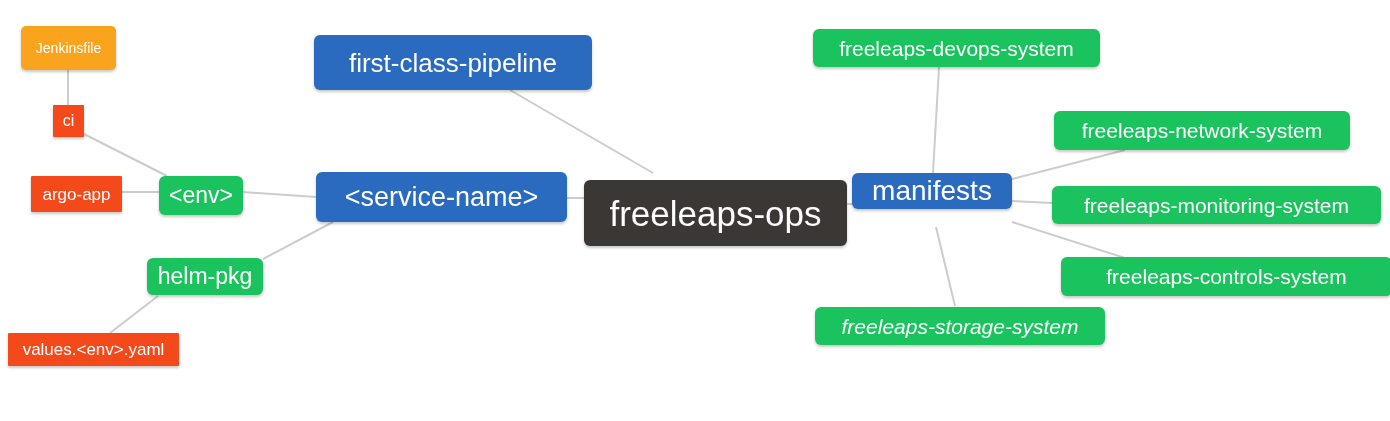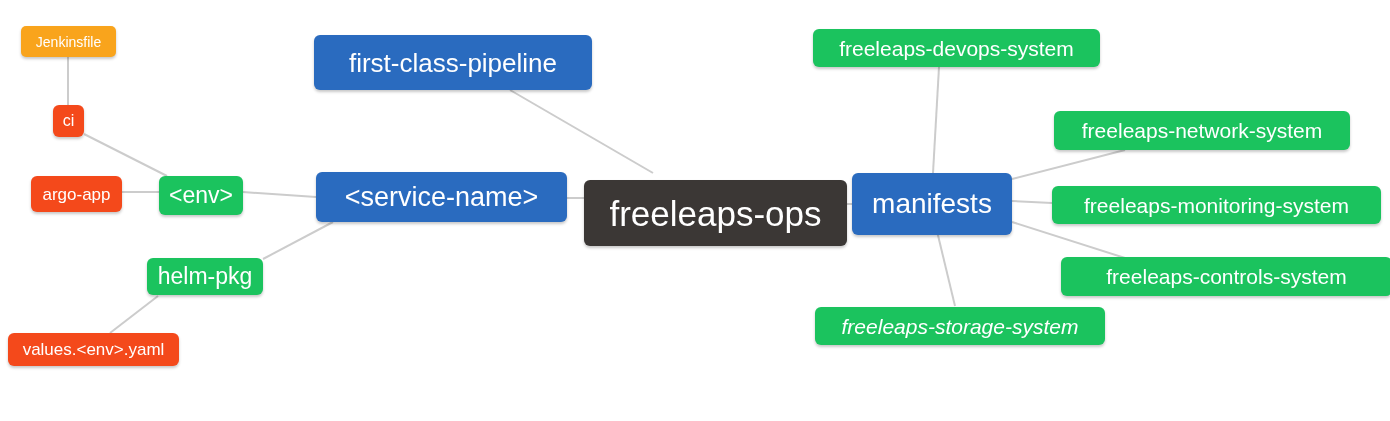--- a/index.html
+++ b/index.html
@@ -40,33 +40,33 @@
     color: var(--node-text);
     white-space: nowrap;
     border-radius: 6px;
     box-shadow: 0 2px 3px rgba(0,0,0,0.22);
     cursor: pointer;
     line-height: 1;
   }
   .node.dark   { background: var(--root-bg); }
   .node.blue   { background: var(--branch-bg); }
   .node.green  { background: var(--green-bg); }
-  .node.red    { background: var(--red-bg); border-radius: 6px; }
+  .node.red    { background: var(--red-bg); border-radius: 1px; }
   .node.orange { background: var(--orange-bg); border-radius: 5px; }
 
-  #n-jenkinsfile { left: 21px;   top: 26px;  width: 95px;  height: 31px; font-size: 14px; }
+  #n-jenkinsfile { left: 21px;   top: 26px;  width: 95px;  height: 44px; font-size: 14px; }
   #n-ci          { left: 53px;   top: 105px; width: 31px;  height: 32px; font-size: 16px; }
   #n-argo-app    { left: 31px;   top: 176px; width: 91px;  height: 36px; font-size: 17px; }
   #n-env         { left: 159px;  top: 176px; width: 84px;  height: 39px; font-size: 23px; }
   #n-helm-pkg    { left: 147px;  top: 258px; width: 116px; height: 37px; font-size: 23px; }
   #n-values      { left: 8px;    top: 333px; width: 171px; height: 33px; font-size: 17px; }
   #n-pipeline    { left: 314px;  top: 35px;  width: 278px; height: 55px; font-size: 26px; }
   #n-service     { left: 316px;  top: 172px; width: 251px; height: 50px; font-size: 27px; }
   #n-root        { left: 584px;  top: 173px; width: 263px; height: 66px; font-size: 35px; margin-top: 7px; }
-  #n-manifests   { left: 852px;  top: 173px; width: 160px; height: 62px; font-size: 28px; }
+  #n-manifests   { left: 852px;  top: 173px; width: 160px; height: 36px; font-size: 28px; }
   #n-devops      { left: 797px;  top: 29px;  width: 287px; height: 38px; font-size: 21px; margin-left: 16px; }
   #n-network     { left: 1054px; top: 111px; width: 296px; height: 39px; font-size: 21px; }
   #n-monitoring  { left: 1052px; top: 186px; width: 329px; height: 38px; font-size: 21px; }
   #n-controls    { left: 1061px; top: 257px; width: 331px; height: 39px; font-size: 21px; }
   #n-storage     { left: 815px;  top: 307px; width: 290px; height: 38px; font-size: 21px; font-style: italic; }
 </style>
 </head>
 <body>
 
 <div class="canvas">

